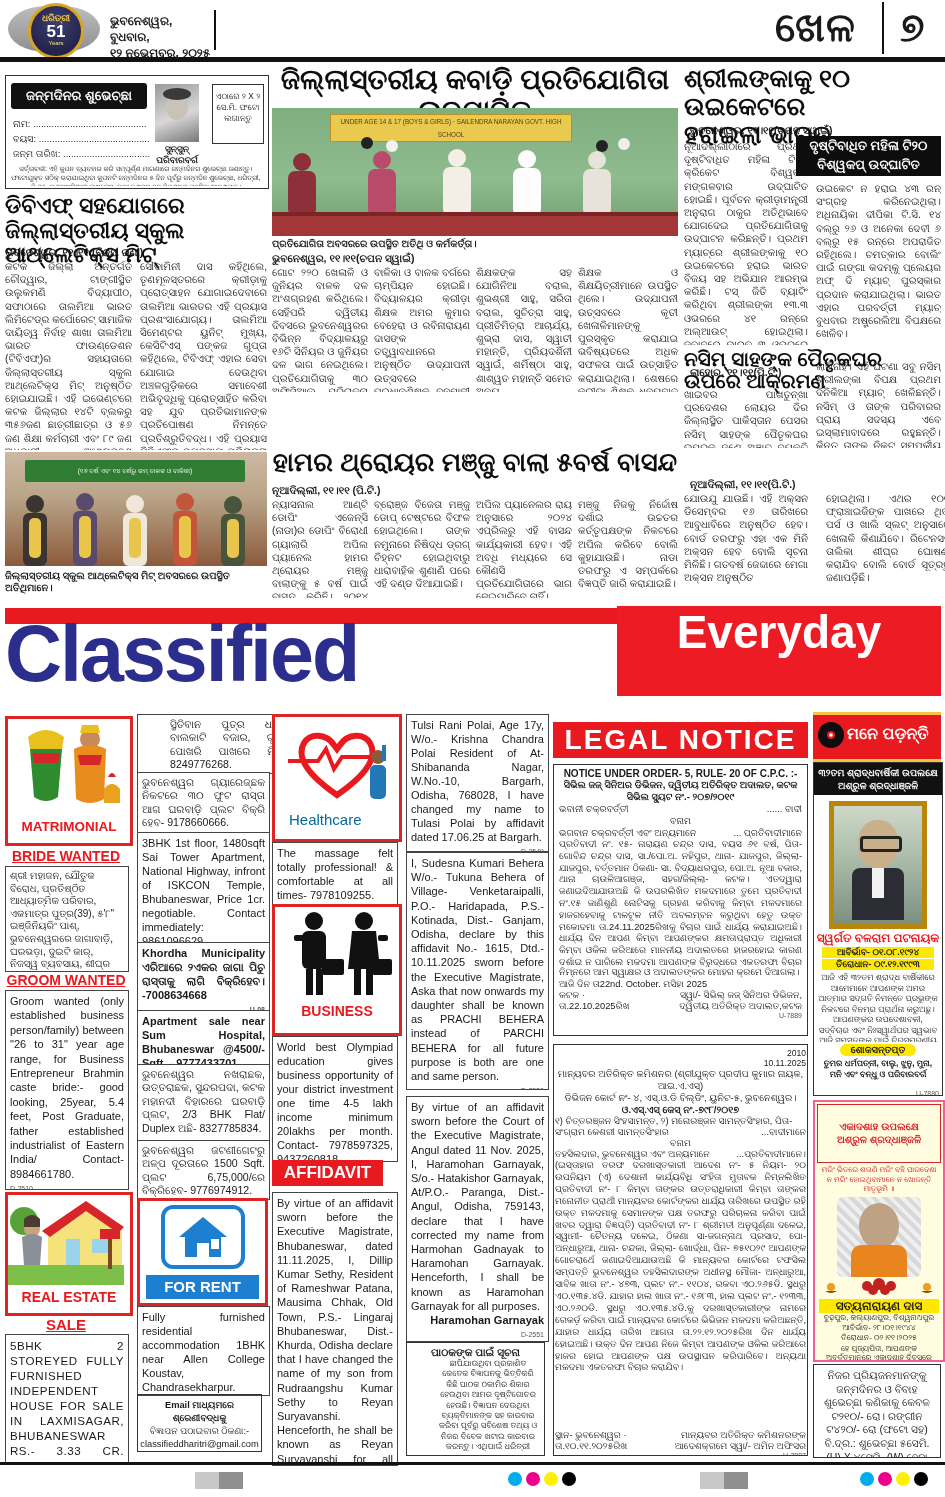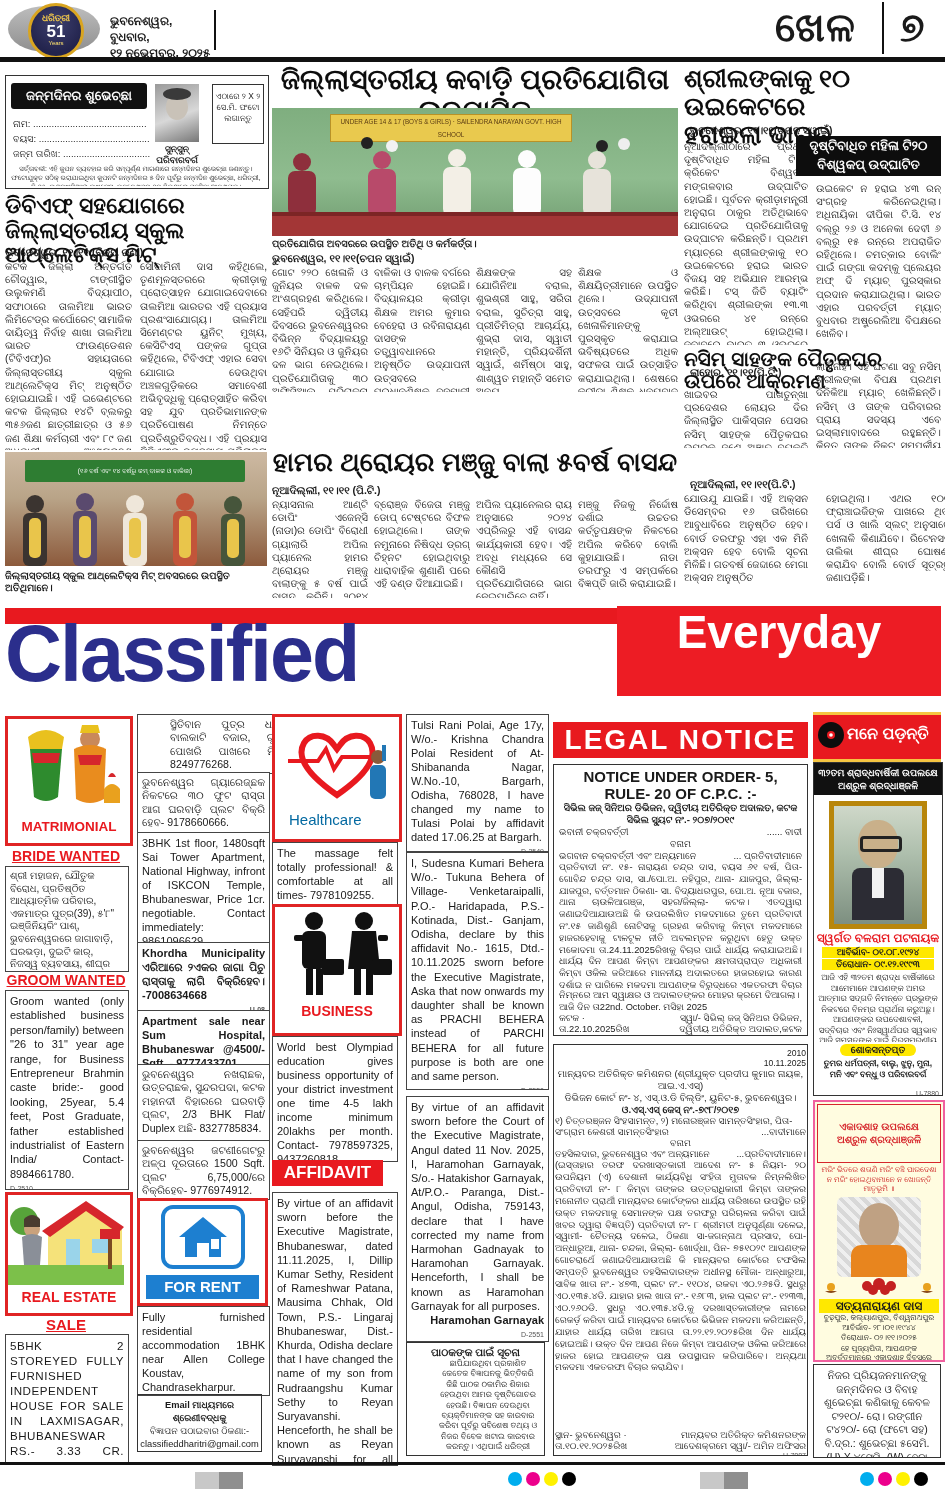--- a/index.html
+++ b/index.html
@@ -355,21 +355,21 @@
     <span class="sig">Haramohan Garnayak</span>
     <span class="adcode">D-2551</span>
   </div>
   <div class="abs boxed odia" style="left:406px;top:1342px;width:139px;height:114px;padding:3px 5px;box-sizing:border-box;">
     <div class="ctr b" style="font-size:10.5px;">ପାଠକଙ୍କ ପାଇଁ ସୂଚନା</div>
     <div class="ctr finetext" style="font-size:8.2px;line-height:10.4px;height:92px;">ଛାପିଯାଉଥିବା ପ୍ରକାଶିତ କେତେକ ବିଜ୍ଞାପନକୁ ଭିତ୍ତିକରି କିଛି ପାଠକ ଠକାମିର ଶିକାର ହେଉଥିବା ଆମର ଦୃଷ୍ଟିଗୋଚର ହେଉଛି। ବିଜ୍ଞାପନ ଦେଉଥିବା ବ୍ୟକ୍ତିମାନଙ୍କ ସହ କାରବାର କରିବା ପୂର୍ବରୁ ସବିଶେଷ ତଥ୍ୟ ଓ ନିଜର ବିବେକ ଖଟାଇ କାରବାର କରନ୍ତୁ। ଏଥିପାଇଁ ଧରିତ୍ରୀ କର୍ତ୍ତୃପକ୍ଷ ଦାୟୀ ରହିବେ ନାହିଁ।</div>
   </div>
 
   <div class="abs banner-red" style="left:553px;top:722px;width:255px;height:36px;font-size:28px;line-height:36px;letter-spacing:2px;">LEGAL NOTICE</div>
   <div class="abs boxed" style="left:553px;top:764px;width:255px;height:272px;padding:3px 5px;box-sizing:border-box;overflow:hidden;">
-    <div class="ctr b" style="font-size:15px;">NOTICE UNDER ORDER- 5, RULE- 20 OF C.P.C. :-</div>
+    <div class="ctr b" style="font-size:10px;">NOTICE UNDER ORDER- 5, RULE- 20 OF C.P.C. :-</div>
     <div class="ctr b odia" style="font-size:9.6px;">ସିଭିଲ ଜଜ୍ ସିନିଅର ଡିଭିଜନ, ଦ୍ୱିତୀୟ ଅତିରିକ୍ତ ଅଦାଲତ, କଟକ</div>
     <div class="ctr b odia" style="font-size:9.6px;">ସିଭିଲ ସ୍ୟୁଟ ନଂ.- ୨୦୭/୨୦୧୯</div>
     <div style="font-size:9.4px;display:flex;justify-content:space-between;">
       <span class="odia">ଭବାନୀ ଚକ୍ରବର୍ତ୍ତୀ</span>
       <span class="odia">...... ବାଦୀ</span>
     </div>
     <div class="ctr odia" style="font-size:9.4px;">ବନାମ</div>
     <div style="font-size:9.4px;display:flex;justify-content:space-between;">
       <span class="odia">ଭଗବାନ ଚକ୍ରବର୍ତ୍ତୀ ଏବଂ ଅନ୍ୟମାନେ</span>
       <span class="odia">... ପ୍ରତିବାଦୀମାନେ</span>

